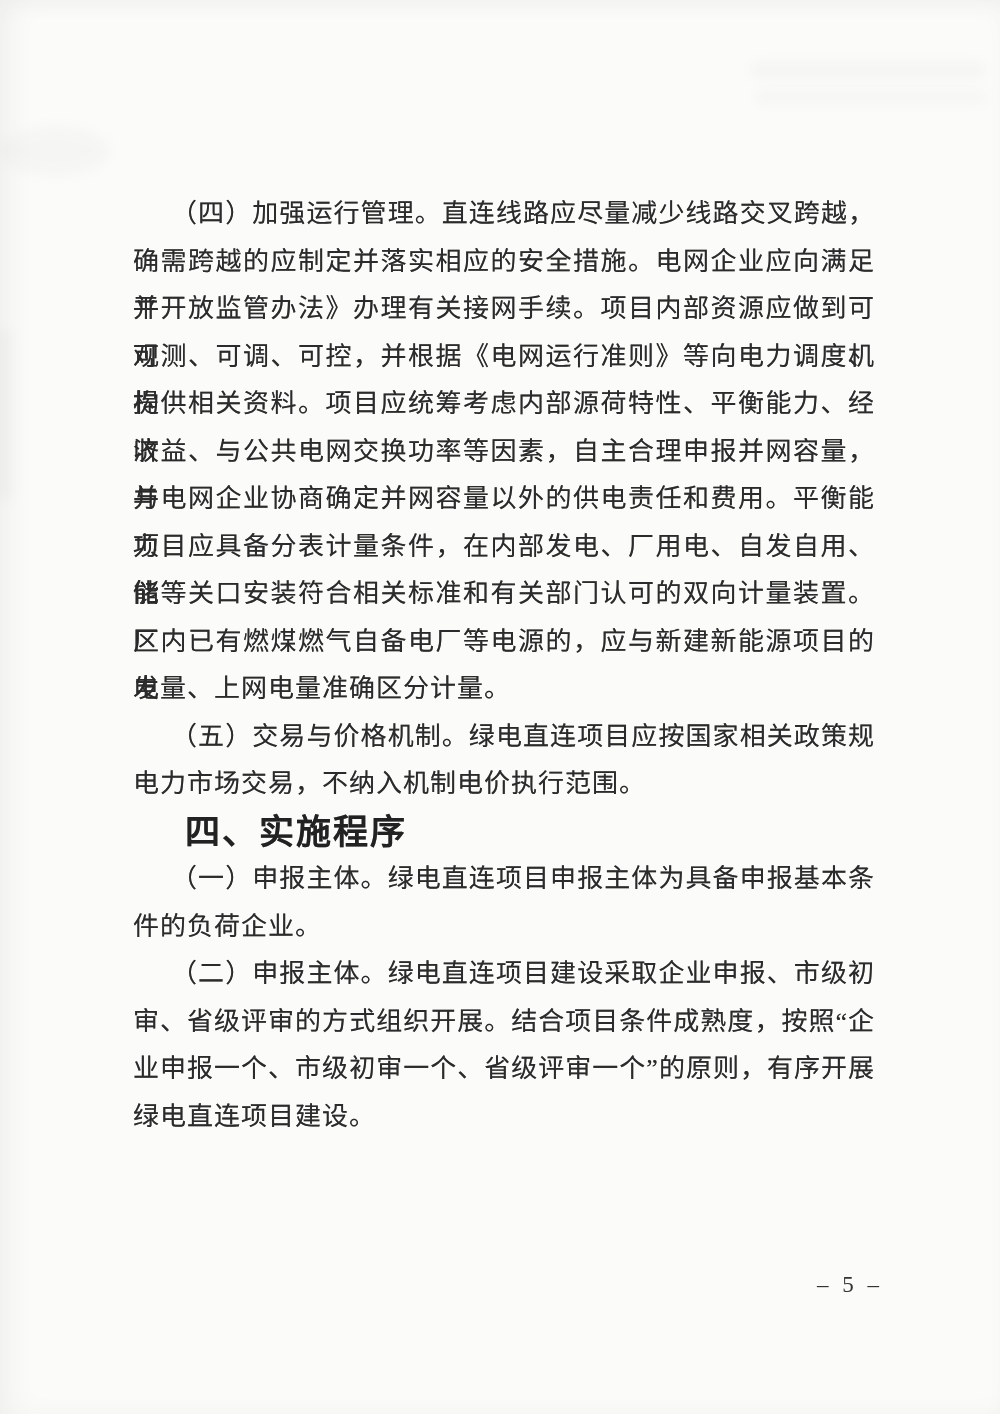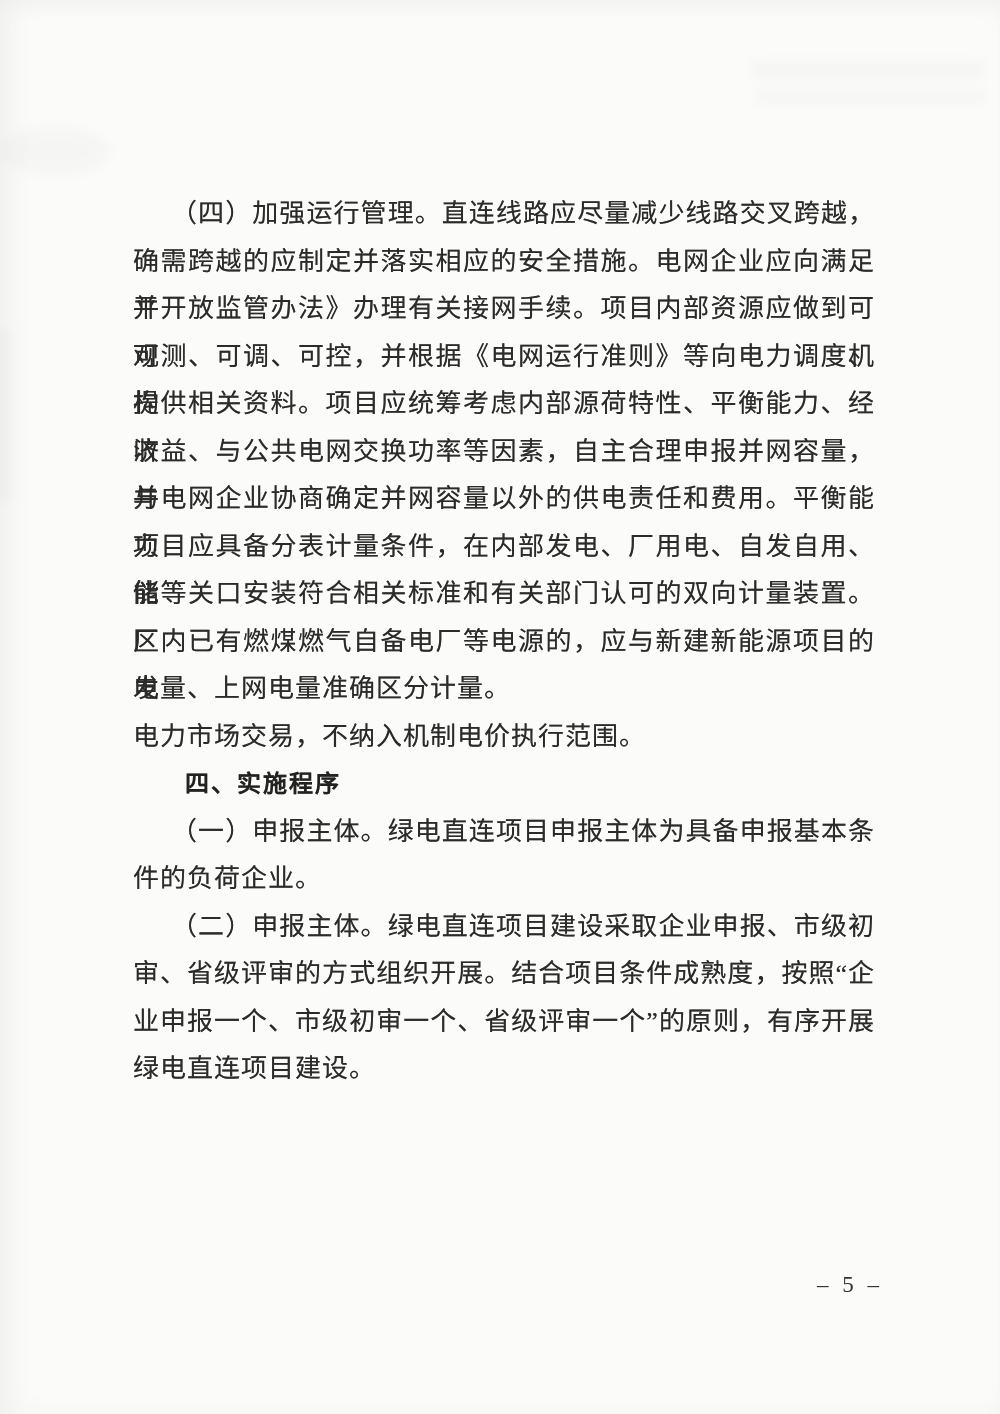--- a/index.html
+++ b/index.html
@@ -41,21 +41,21 @@
     text-align-last: justify;
     text-justify: inter-character;
   }
   .line.indent {
     padding-left: 38px;
   }
   .line.heading {
     padding-left: 52px;
     font-family: "Liberation Sans", sans-serif;
     font-weight: bold;
-    font-size: 24px;
+    font-size: 35px;
     color: #222;
     letter-spacing: 2px;
   }
   .page-number {
     position: absolute;
     left: 810px;
     top: 1268px;
     width: 80px;
     text-align: center;
     font-size: 23px;
@@ -91,20 +91,21 @@
       <div class="line fill">确需跨越的应制定并落实相应的安全措施。电网企业应向满足并</div>
       <div class="line fill">平开放监管办法》办理有关接网手续。项目内部资源应做到可观、</div>
       <div class="line fill">可测、可调、可控，并根据《电网运行准则》等向电力调度机构</div>
       <div class="line fill">提供相关资料。项目应统筹考虑内部源荷特性、平衡能力、经济</div>
       <div class="line fill">收益、与公共电网交换功率等因素，自主合理申报并网容量，并</div>
       <div class="line fill">与电网企业协商确定并网容量以外的供电责任和费用。平衡能力</div>
       <div class="line fill">项目应具备分表计量条件，在内部发电、厂用电、自发自用、储</div>
       <div class="line fill">能等关口安装符合相关标准和有关部门认可的双向计量装置。厂</div>
       <div class="line fill">区内已有燃煤燃气自备电厂等电源的，应与新建新能源项目的发</div>
       <div class="line">电量、上网电量准确区分计量。</div>
+      <div class="line fill indent">（五）交易与价格机制。绿电直连项目应按国家相关政策规</div>
       <div class="line">电力市场交易，不纳入机制电价执行范围。</div>
       <div class="line heading">四、实施程序</div>
       <div class="line fill indent">（一）申报主体。绿电直连项目申报主体为具备申报基本条</div>
       <div class="line">件的负荷企业。</div>
       <div class="line fill indent">（二）申报主体。绿电直连项目建设采取企业申报、市级初</div>
       <div class="line fill">审、省级评审的方式组织开展。结合项目条件成熟度，按照“企</div>
       <div class="line fill">业申报一个、市级初审一个、省级评审一个”的原则，有序开展</div>
       <div class="line">绿电直连项目建设。</div>
     </div>
 

